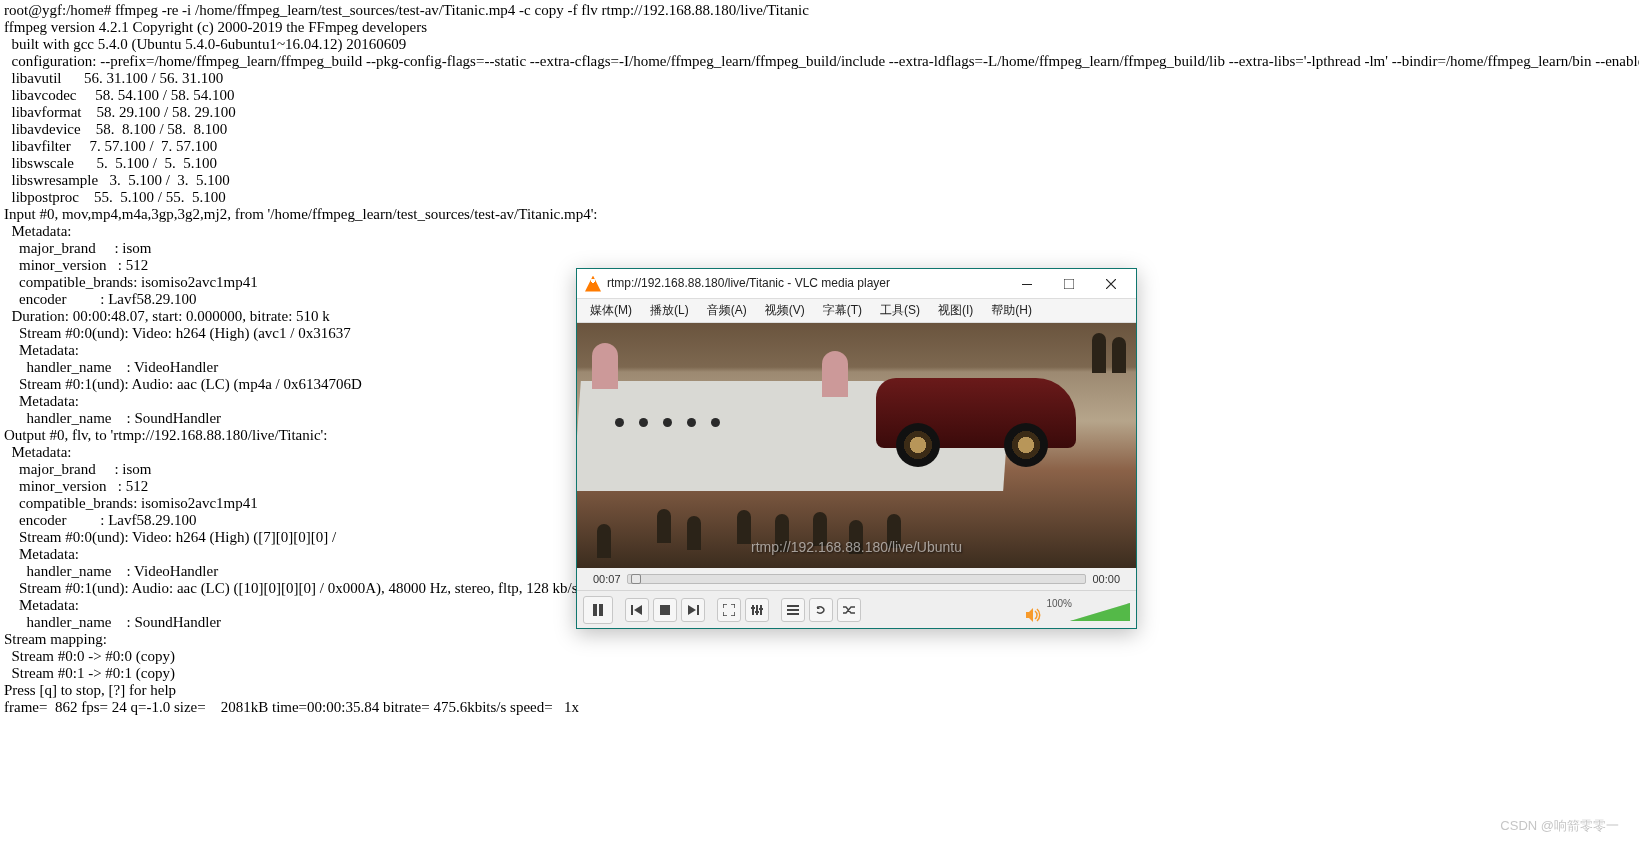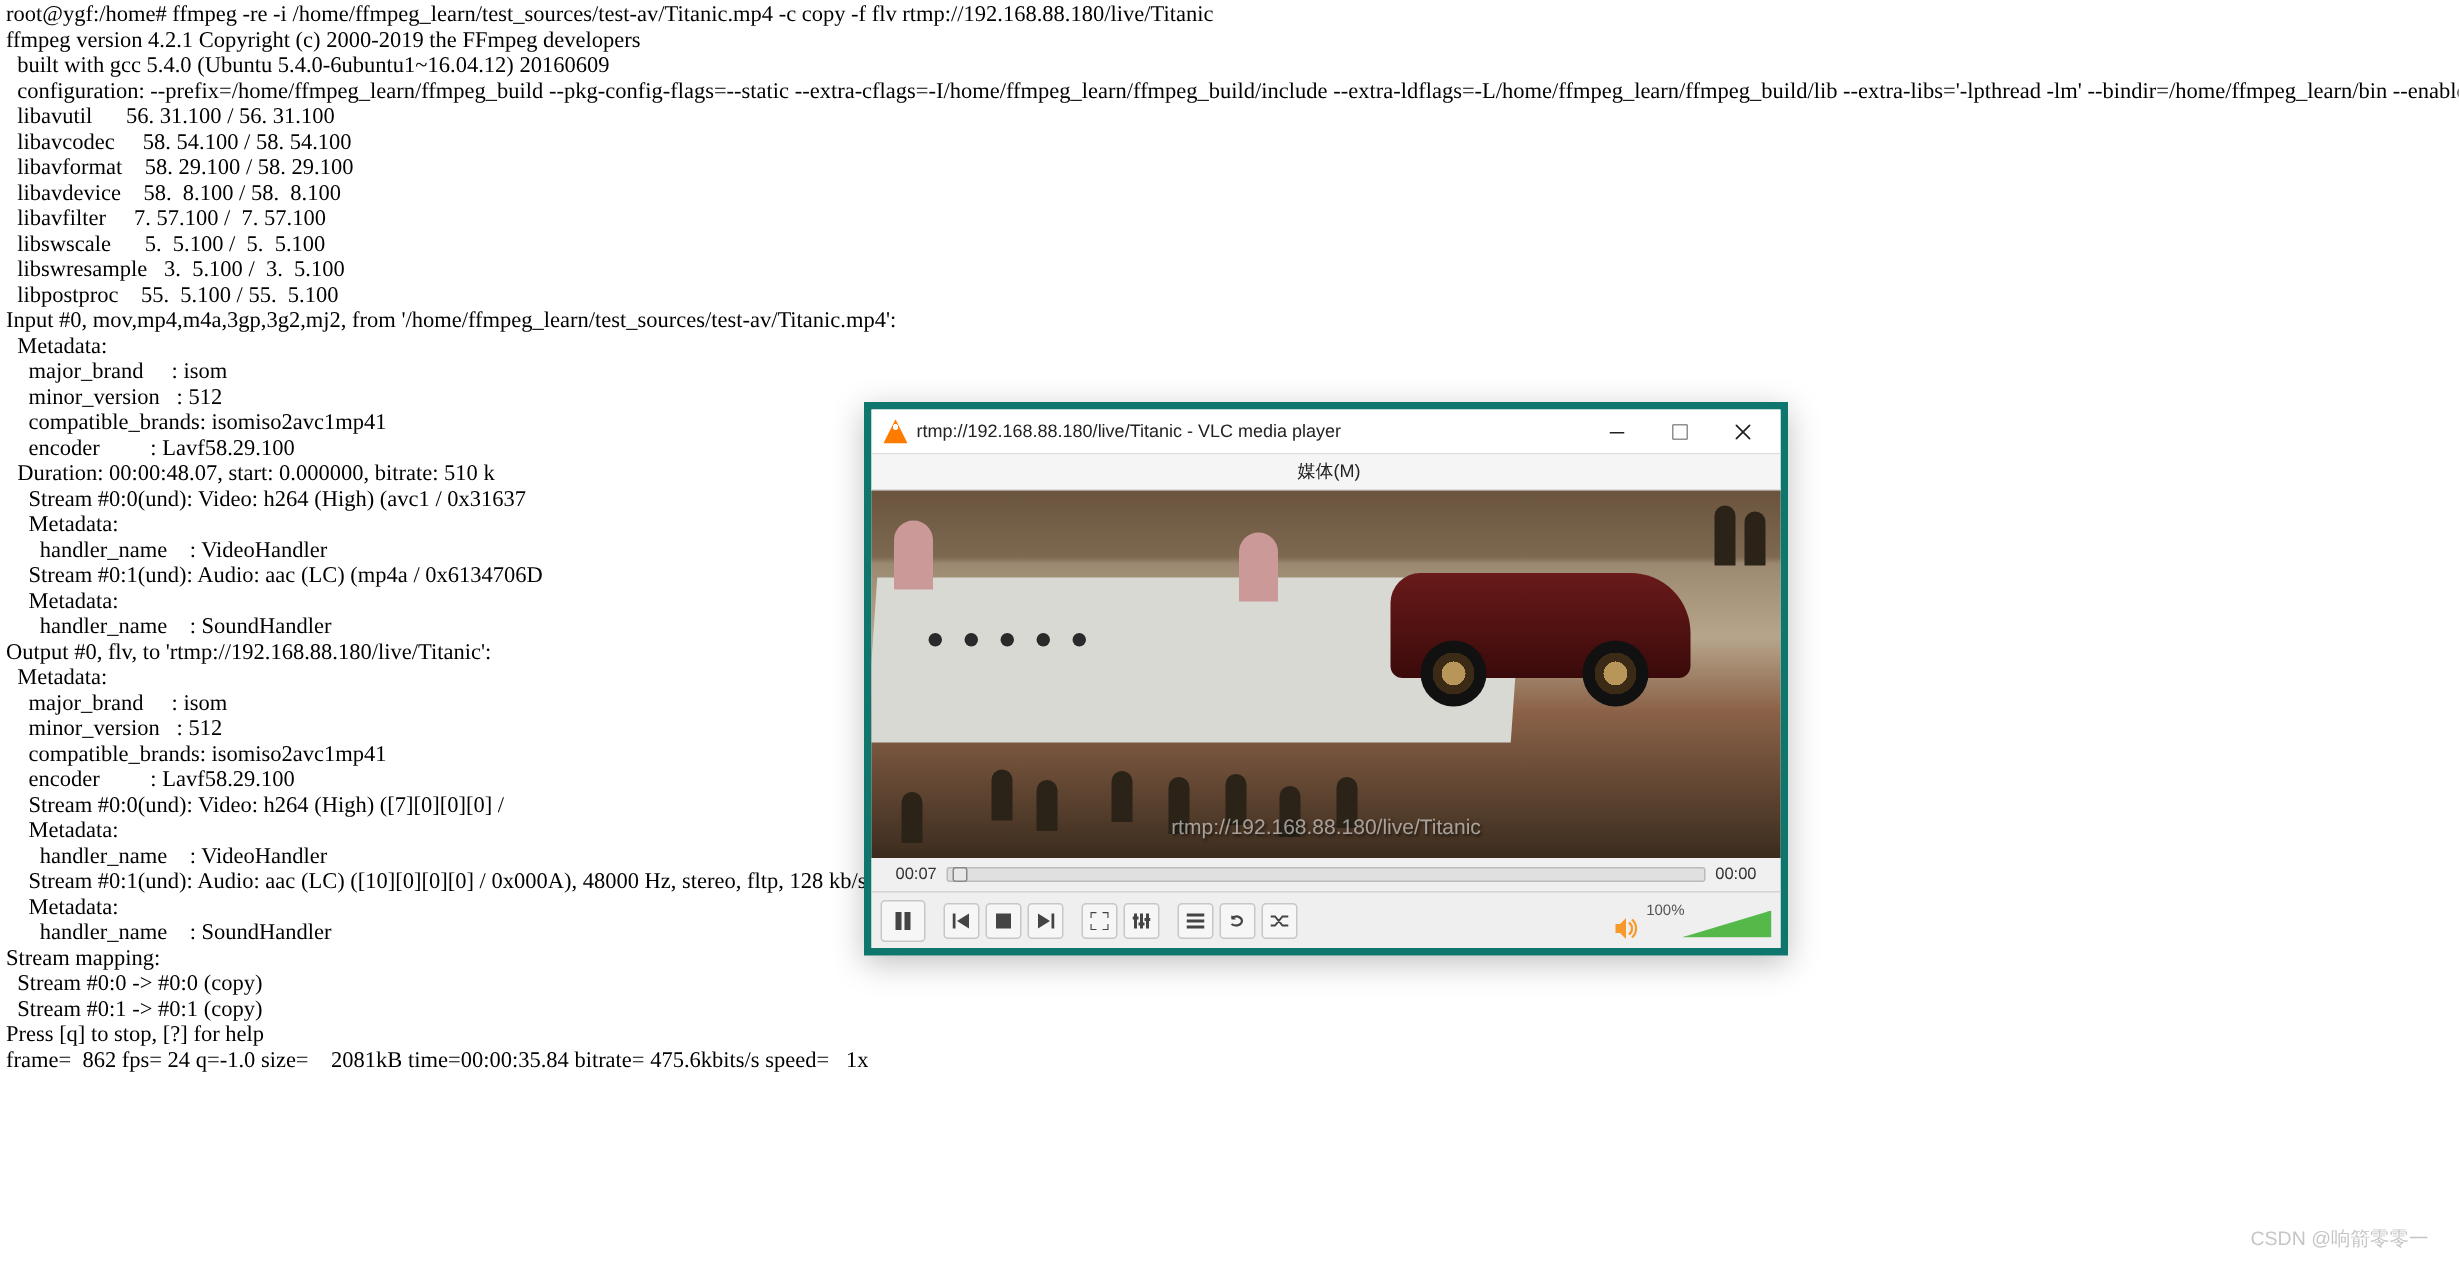--- a/index.html
+++ b/index.html
@@ -30,23 +30,23 @@
     bottom: 22px;
     color: rgba(150,150,150,.55);
     font-family: Arial, sans-serif;
     font-size: 13px;
   }
   
   .vlc {
     position: absolute;
     left: 576px;
     top: 268px;
-    width: 616px;
+    width: 561px;
     background: #f0f0f0;
-    border: 5px solid #0f766e;
+    border: 1px solid #0f766e;
     box-shadow: 0 5px 20px rgba(0,0,0,.25);
     font-family: "Segoe UI", Tahoma, sans-serif;
     font-size: 12px;
     color: #222;
   }
   .vlc-titlebar {
     height: 30px;
     display: flex;
     align-items: center;
     background: #fff;
@@ -67,21 +67,20 @@
     font-family: sans-serif;
   }
   .vlc-menubar {
     height: 24px;
     display: flex;
     align-items: center;
     background: #f5f5f5;
     padding-left: 4px;
     border-bottom: 1px solid #ddd;
     gap: 0;
-    flex-direction: column;
   }
   .vlc-menuitem {
     padding: 3px 9px;
     white-space: nowrap;
   }
   .vlc-video {
     width: 100%;
     height: 245px;
     position: relative;
     overflow: hidden;
@@ -181,21 +180,21 @@
       <div class="person" style="left:110px; bottom:18px;"></div>
       <div class="person" style="left:160px; bottom:24px;"></div>
       <div class="person" style="left:198px; bottom:16px; height:38px;"></div>
       <div class="person" style="left:236px; bottom:22px;"></div>
       <div class="person" style="left:272px; bottom:14px;"></div>
       <div class="person" style="left:310px; bottom:20px;"></div>
       <div class="person" style="left:20px; bottom:10px;"></div>
       <div class="person" style="right:30px; top:10px; height:40px;"></div>
       <div class="person" style="right:10px; top:14px; height:36px;"></div>
     </div>
-    <div class="overlay-url">rtmp://192.168.88.180/live/Titanic</div>
+    <div class="overlay-url">rtmp://192.168.88.180/live/Ubuntu</div>
   </div>
   <div class="vlc-seek">
     <span>00:07</span>
     <div class="track">
         <div class="knob"></div>
       </div>
     <span>00:00</span>
   </div>
   <div class="vlc-controls">
     <div class="ctrl big">

